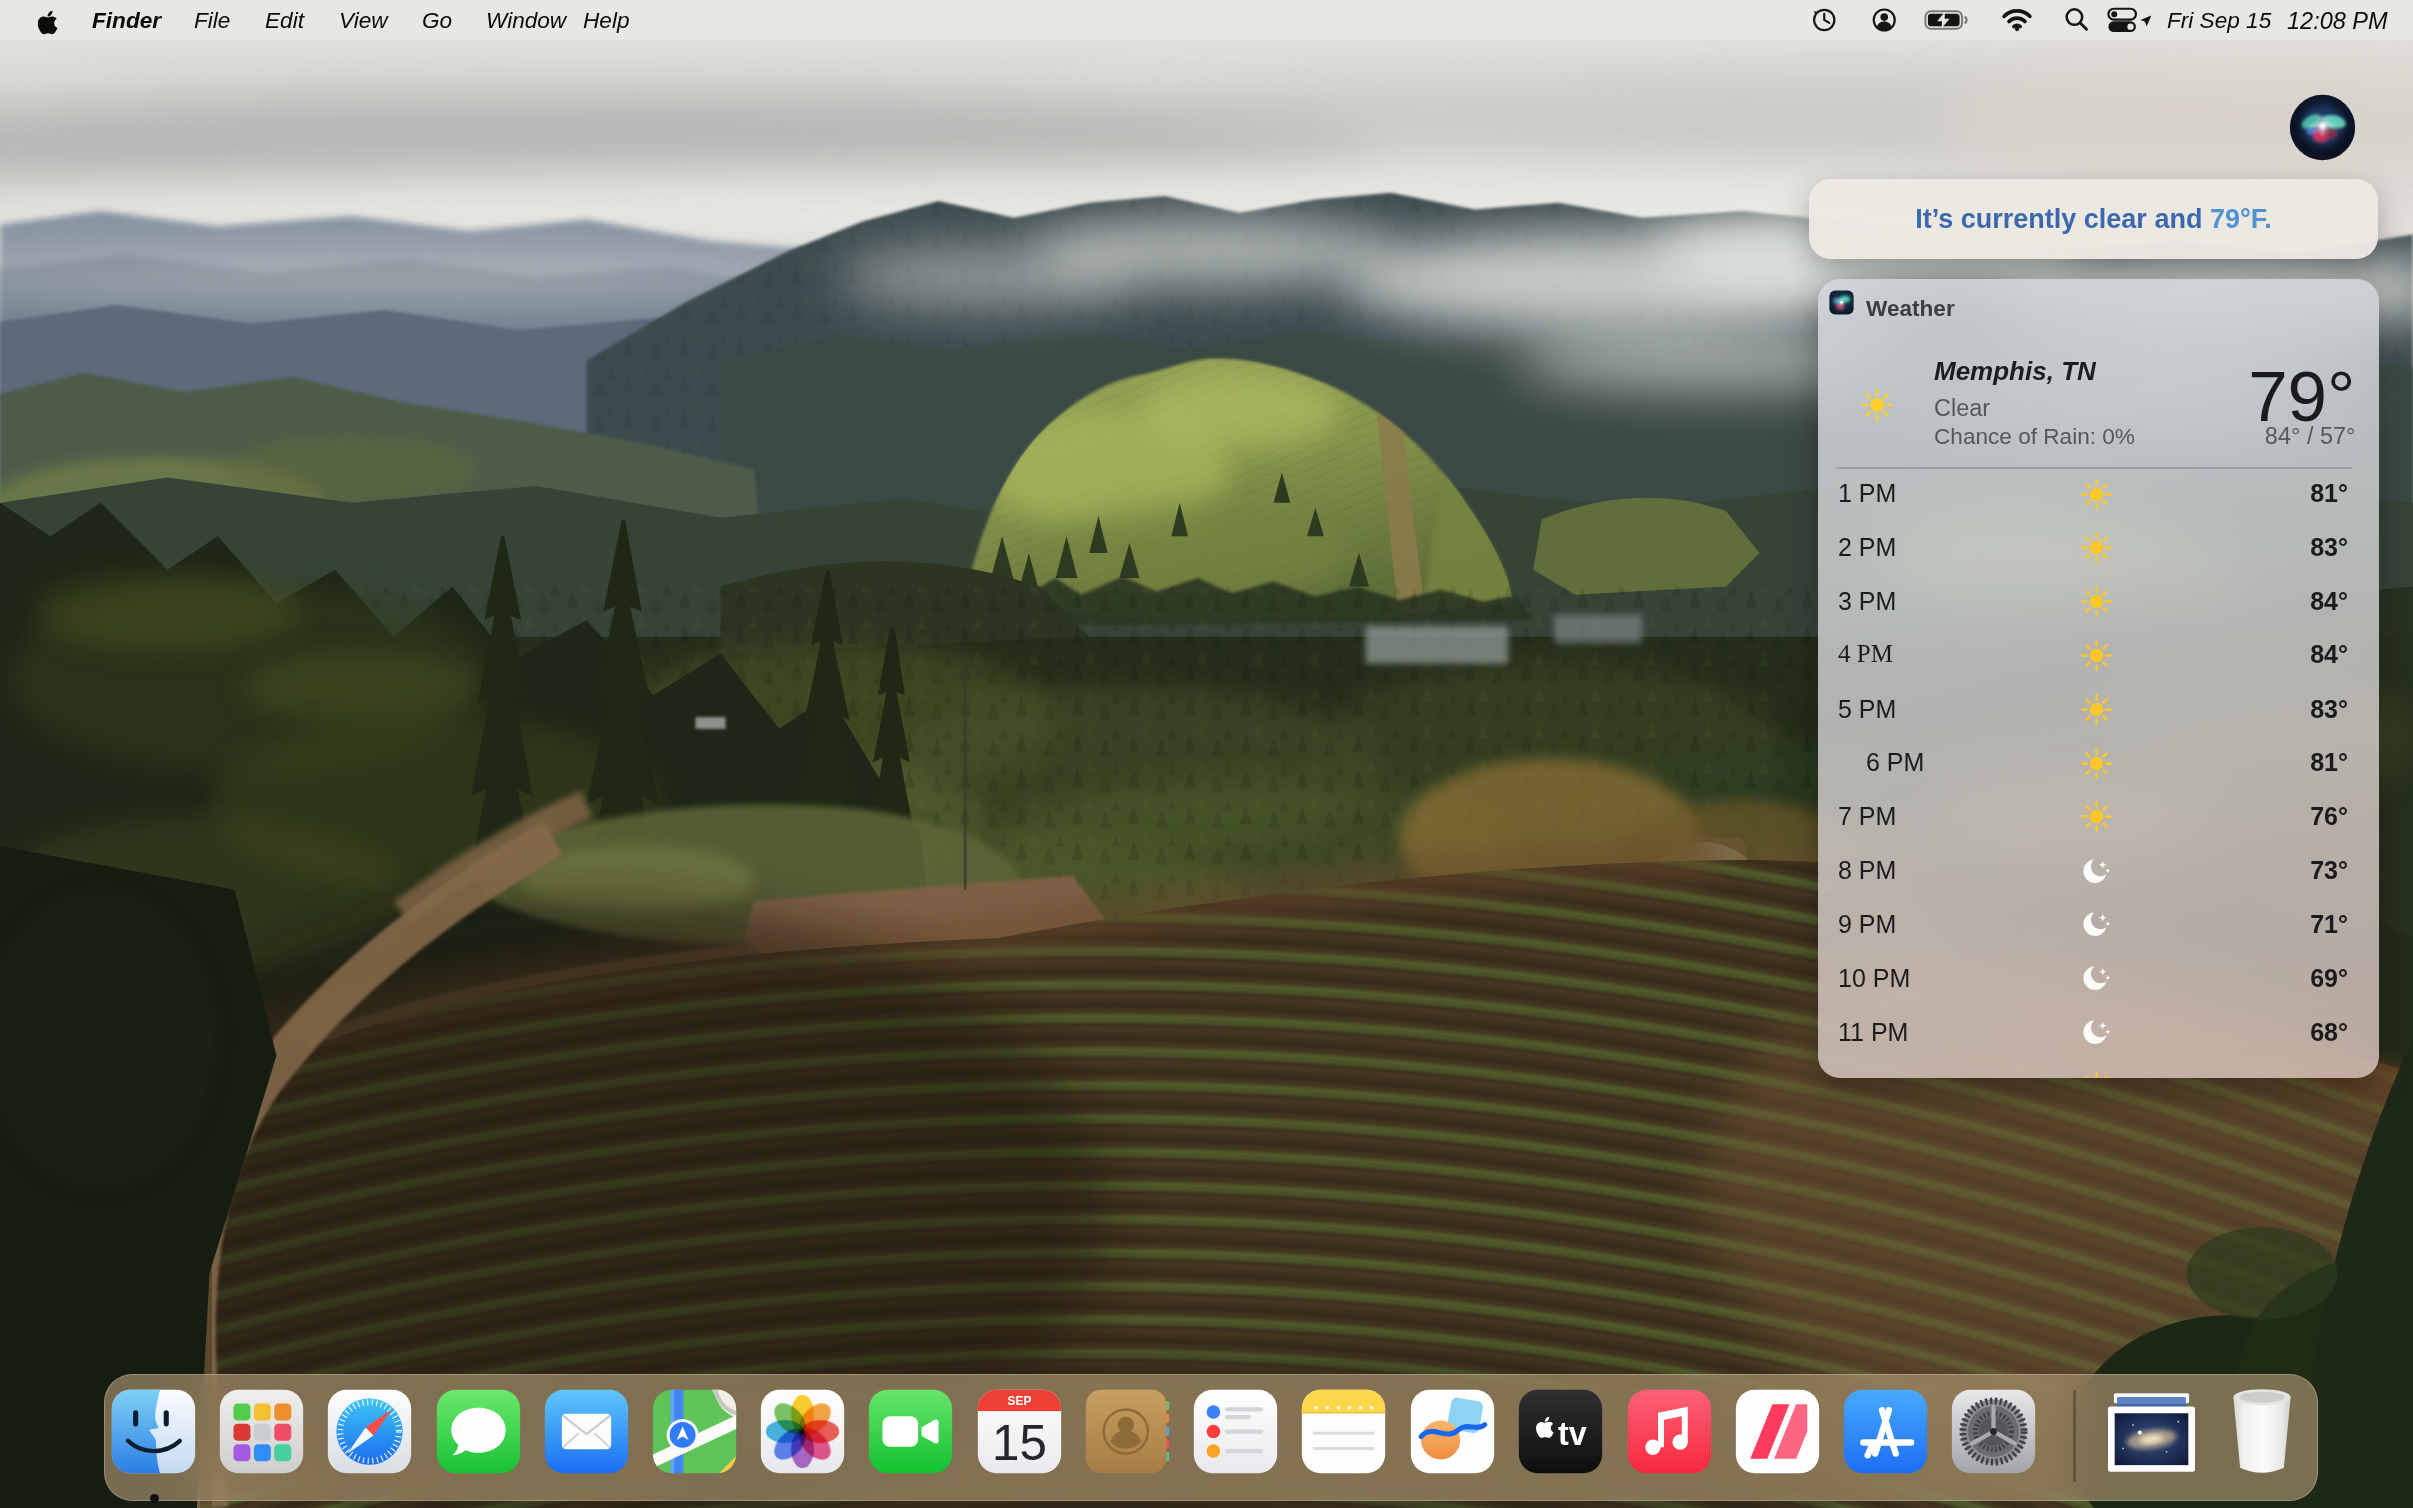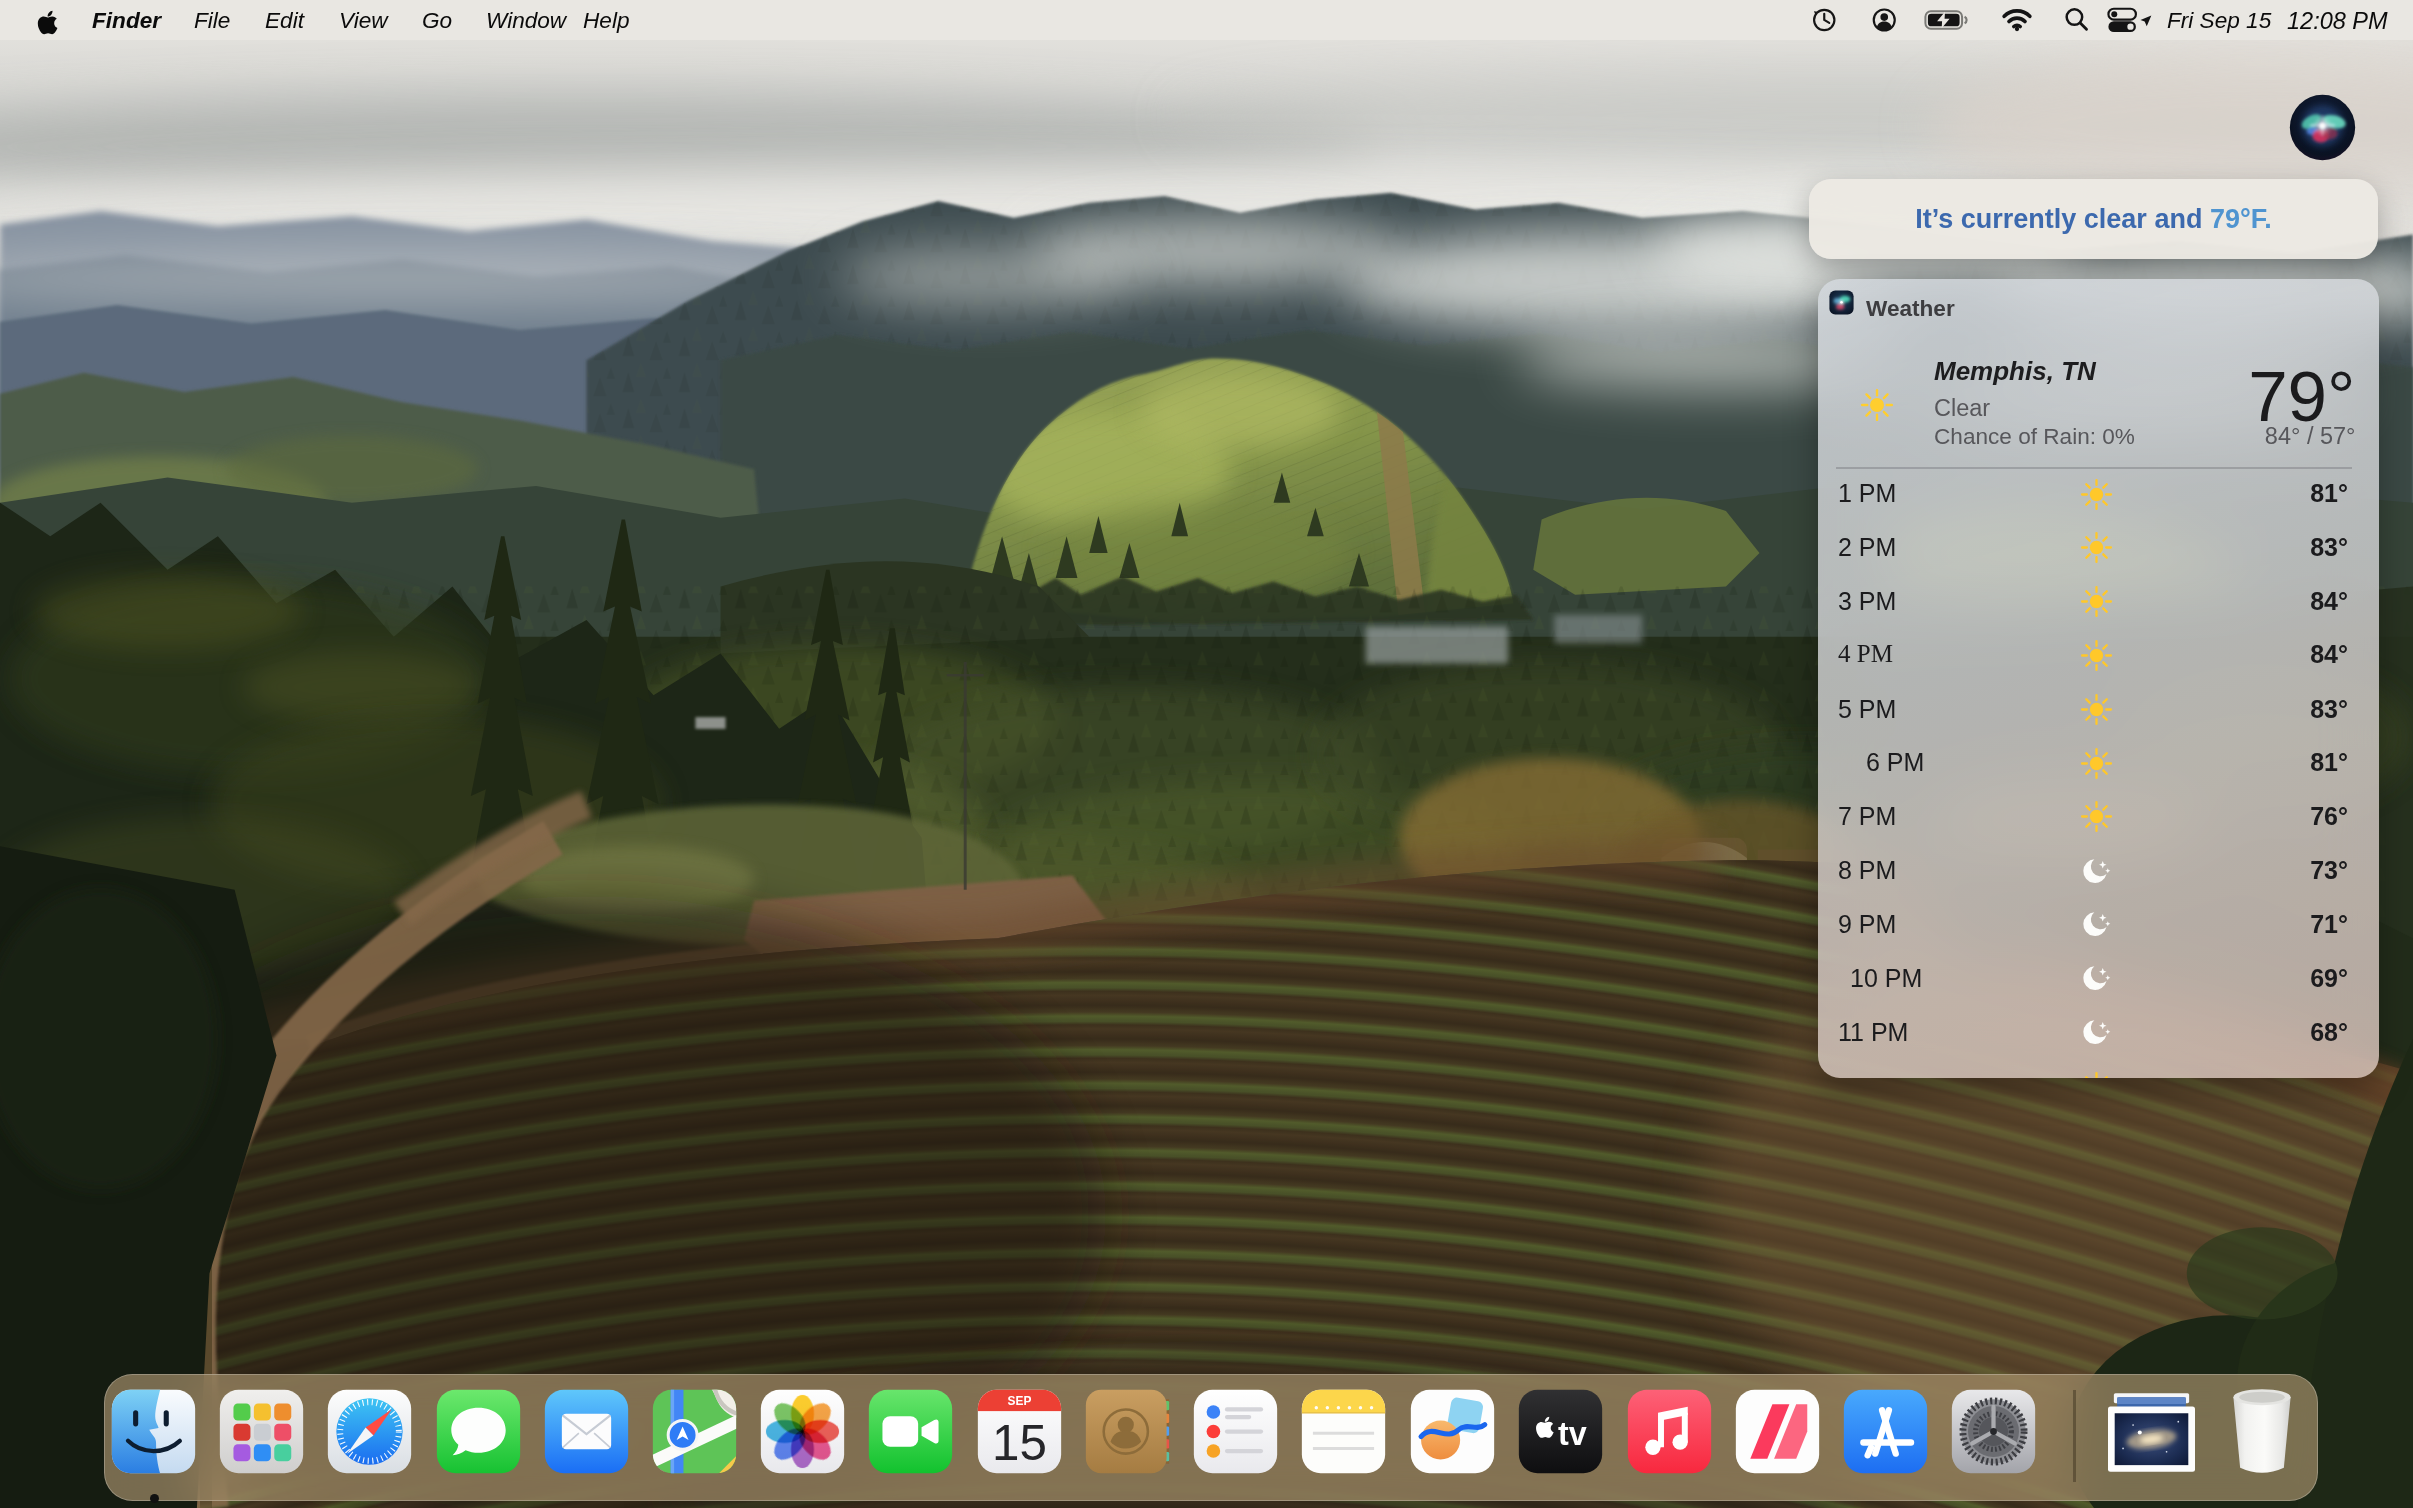--- a/index.html
+++ b/index.html
@@ -474,21 +474,21 @@
       <path d="M33,14.5 l0.9,2.1 2.1,0.9 -2.1,0.9 -0.9,2.1 -0.9,-2.1 -2.1,-0.9 2.1,-0.9 Z" fill="#fcfcfa"></path>
     </svg>
   <div class="wabs" style="right:31px; top:577px; font-size:25px; font-weight:bold; color:#1b1b1d;">73°</div>
   <div class="wabs" style="left:20px; top:631px; font-size:25px; color:#1b1b1d;">9 PM</div>
   <svg class="wabs" style="left:262px; top:630px" width="32" height="32" viewBox="0 0 38 38">
       <path d="M17,4 A14,14 0 1,0 31.5,21.5 A11,11 0 1,1 17,4 Z" fill="#fcfcfa"></path>
       <path d="M27,6 l1.3,3.1 3.1,1.3 -3.1,1.3 -1.3,3.1 -1.3,-3.1 -3.1,-1.3 3.1,-1.3 Z" fill="#fcfcfa"></path>
       <path d="M33,14.5 l0.9,2.1 2.1,0.9 -2.1,0.9 -0.9,2.1 -0.9,-2.1 -2.1,-0.9 2.1,-0.9 Z" fill="#fcfcfa"></path>
     </svg>
   <div class="wabs" style="right:31px; top:631px; font-size:25px; font-weight:bold; color:#1b1b1d;">71°</div>
-  <div class="wabs" style="left:20px; top:685px; font-size:25px; color:#1b1b1d;margin-left:12px;">10 PM</div>
+  <div class="wabs" style="left:20px; top:685px; font-size:25px; color:#1b1b1d;">10 PM</div>
   <svg class="wabs" style="left:262px; top:684px" width="32" height="32" viewBox="0 0 38 38">
       <path d="M17,4 A14,14 0 1,0 31.5,21.5 A11,11 0 1,1 17,4 Z" fill="#fcfcfa"></path>
       <path d="M27,6 l1.3,3.1 3.1,1.3 -3.1,1.3 -1.3,3.1 -1.3,-3.1 -3.1,-1.3 3.1,-1.3 Z" fill="#fcfcfa"></path>
       <path d="M33,14.5 l0.9,2.1 2.1,0.9 -2.1,0.9 -0.9,2.1 -0.9,-2.1 -2.1,-0.9 2.1,-0.9 Z" fill="#fcfcfa"></path>
     </svg>
   <div class="wabs" style="right:31px; top:685px; font-size:25px; font-weight:bold; color:#1b1b1d;">69°</div>
   <div class="wabs" style="left:20px; top:739px; font-size:25px; color:#1b1b1d;">11 PM</div>
   <svg class="wabs" style="left:262px; top:738px" width="32" height="32" viewBox="0 0 38 38">
       <path d="M17,4 A14,14 0 1,0 31.5,21.5 A11,11 0 1,1 17,4 Z" fill="#fcfcfa"></path>
       <path d="M27,6 l1.3,3.1 3.1,1.3 -3.1,1.3 -1.3,3.1 -1.3,-3.1 -3.1,-1.3 3.1,-1.3 Z" fill="#fcfcfa"></path>

